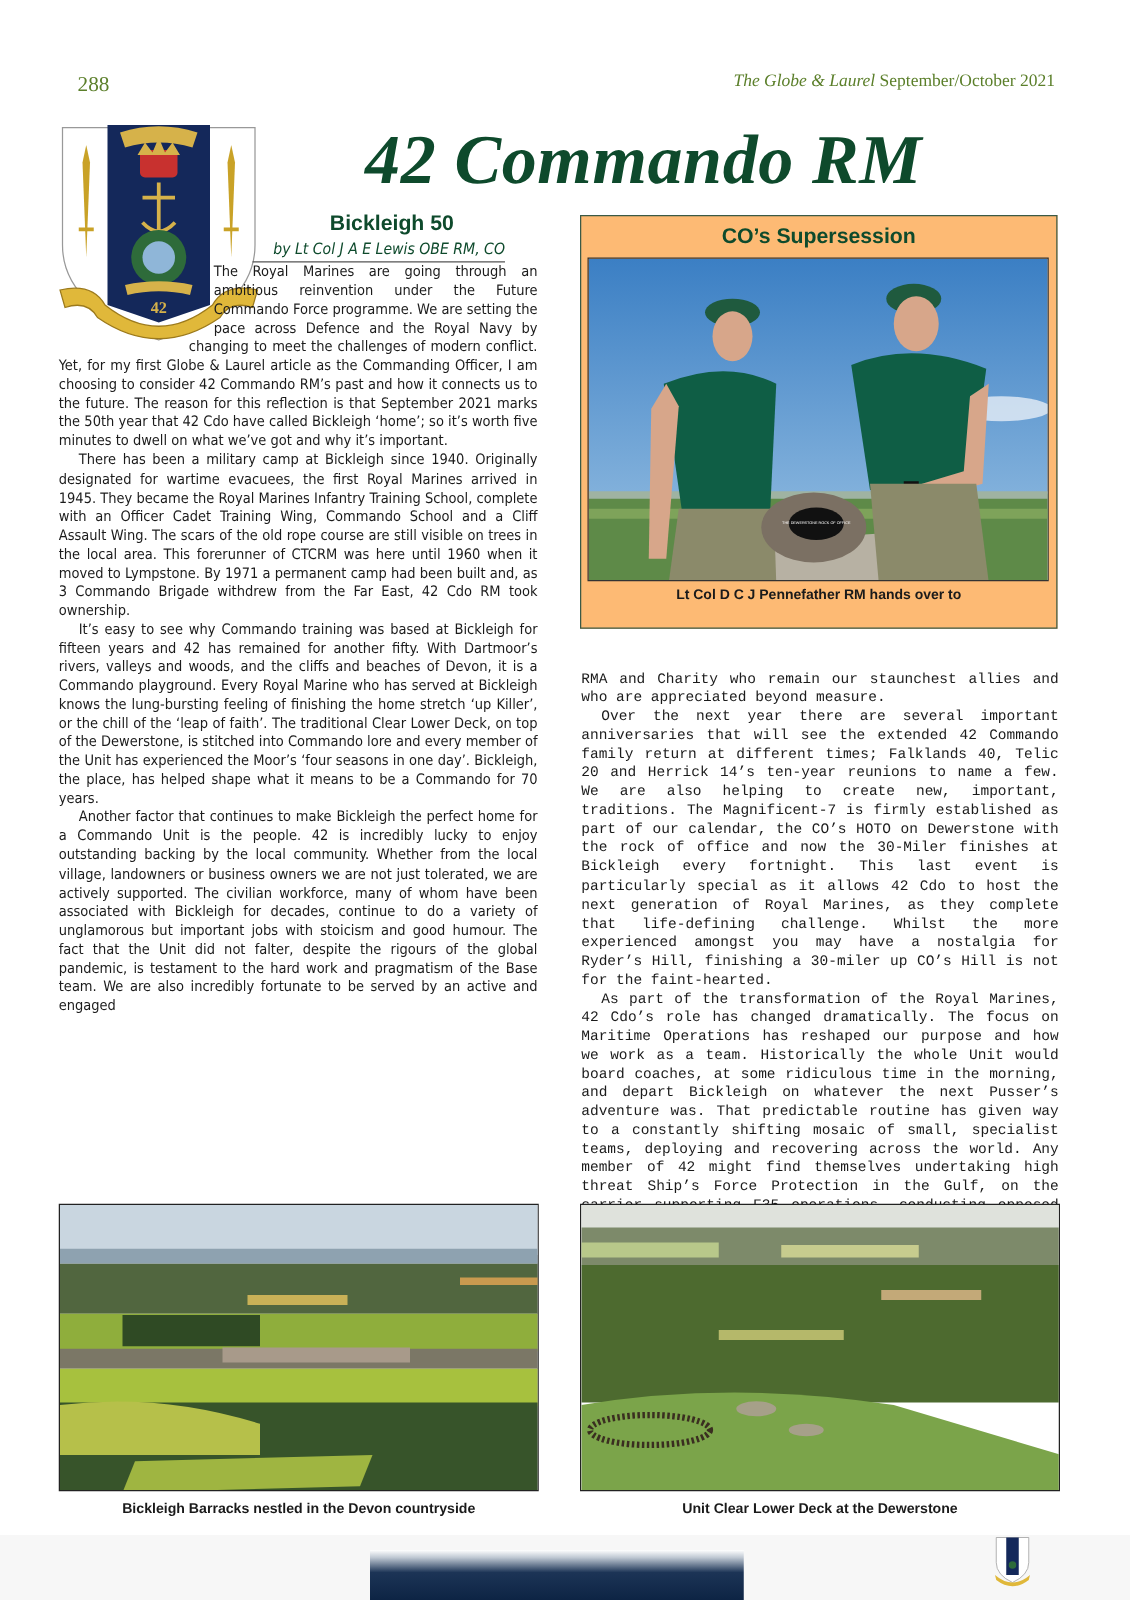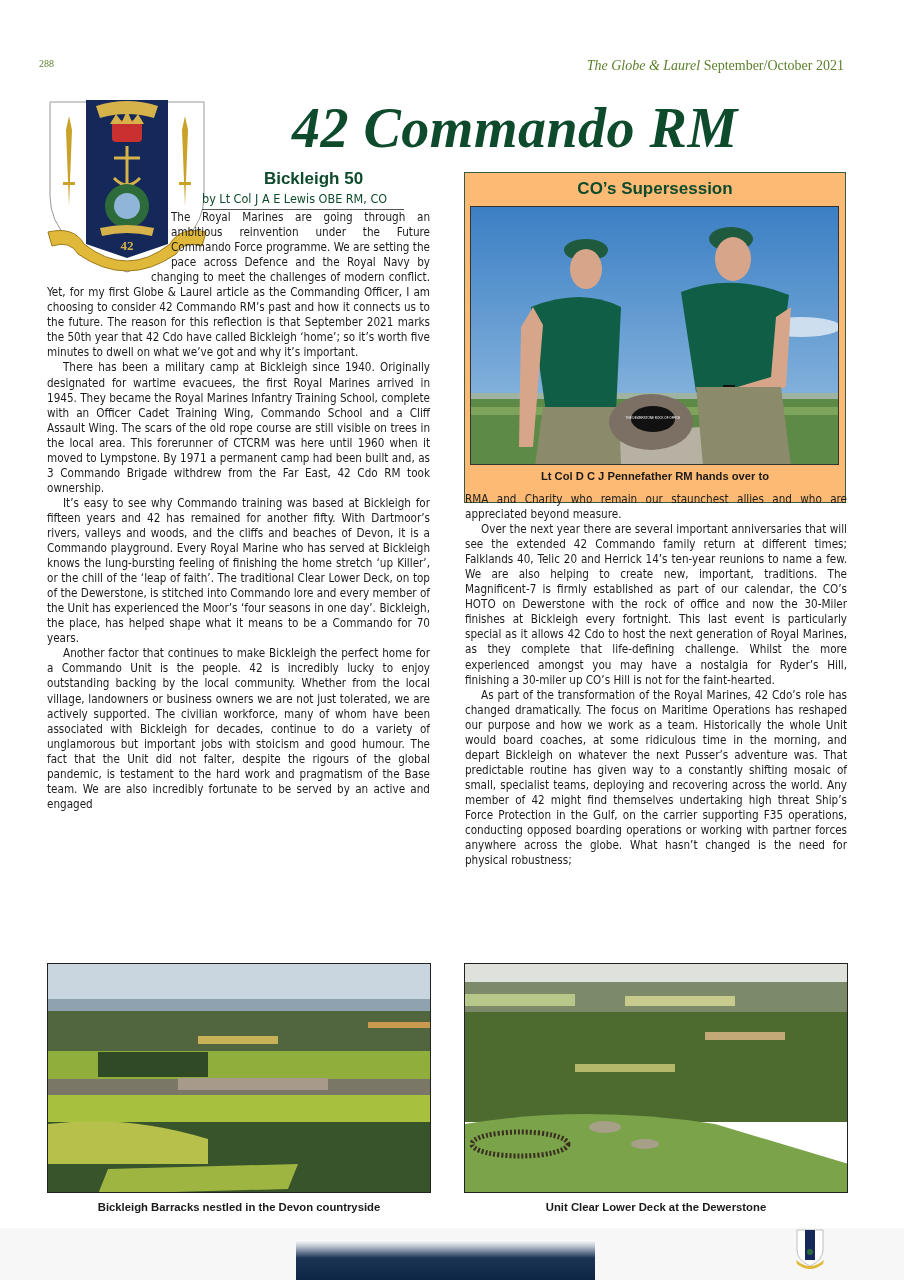--- a/index.html
+++ b/index.html
@@ -3,21 +3,21 @@
 <meta charset="utf-8">
 <style>
   html, body { margin: 0; padding: 0; }
   body {
     width: 904px; height: 1280px; position: relative; overflow: hidden;
     background: #ffffff; color: #1a1a1a;
     font-family: "DejaVu Sans", "Liberation Sans", sans-serif;
   }
   .abs { position: absolute; }
   .folio {
-    top: 58px; left: 39px; font-family: "Liberation Serif", serif; font-size: 10px; color: #5b7f2a;
+    top: 58px; left: 62px; font-family: "Liberation Serif", serif; font-size: 17px; color: #5b7f2a;
   }
   .runhead {
     top: 58px; right: 60px; font-family: "Liberation Serif", serif; font-size: 14px; color: #5b7f2a;
   }
   .runhead i { font-style: italic; }
   .title {
     top: 96px; left: 292px; font-family: "Liberation Serif", serif; font-style: italic; font-weight: bold;
     font-size: 56px; color: #0e4a2c; letter-spacing: 0.5px; line-height: 64px; white-space: nowrap;
   }
   .crest { top: 96px; left: 44px; width: 166px; height: 182px; }
@@ -28,41 +28,41 @@
   }
   .body-text p { margin: 0; }
   .body-text p.ind { text-indent: 16px; }
 
   .left-col { top: 168px; left: 47px; width: 383px; }
   .subhead {
     text-align: center; font-weight: bold; font-size: 17px; color: #0e4a2c; margin-left: 150px;
     line-height: 22px; font-family: "Liberation Sans", sans-serif;
   }
   .byline {
-    text-align: left; font-size: 12.5px; color: #0e4a2c; margin-left: 155px;
+    text-align: right; font-style: italic; font-size: 12.5px; color: #0e4a2c; margin-left: 155px;
     margin-right: 26px; line-height: 18px; border-bottom: 1.5px solid #555; padding-bottom: 1px;
   }
   .float-spacer { float: left; width: 124px; height: 52px; }
   .float-spacer2 { float: left; width: 104px; height: 16px; clear: left; }
 
   .box {
     top: 172px; left: 464px; width: 382px; height: 331px; background: #fdba74;
     border: 1.5px solid #3b5a46; box-sizing: border-box;
   }
   .box-title {
     text-align: center; font-weight: bold; font-size: 17px; color: #0e4a2c; line-height: 32px;
     font-family: "Liberation Sans", sans-serif;
   }
   .box-photo { position: absolute; left: 5px; top: 33px; width: 369px; height: 259px; border: 1px solid #333; box-sizing: border-box; overflow: hidden; }
   .box-cap {
     position: absolute; left: 0; right: 0; top: 297px; text-align: center; font-weight: bold;
     font-family: "Liberation Sans", sans-serif; font-size: 11.2px; line-height: 13.5px; color: #1a1a1a;
   }
 
-  .right-col { top: 492px; left: 465px; width: 382px; }
+  .right-col { top: 536px; left: 465px; width: 382px; font-family: Liberation Mono, monospace; }
 
   .photo { border: 1px solid #222; box-sizing: border-box; overflow: hidden; }
   .photo-l { top: 963px; left: 47px; width: 384px; height: 230px; }
   .photo-r { top: 963px; left: 464px; width: 384px; height: 230px; }
   .cap {
     font-family: "Liberation Sans", sans-serif; font-weight: bold; font-size: 11.3px; color: #1a1a1a;
     text-align: center; top: 1201px;
   }
   .cap-l { left: 47px; width: 384px; }
   .cap-r { left: 464px; width: 384px; }

